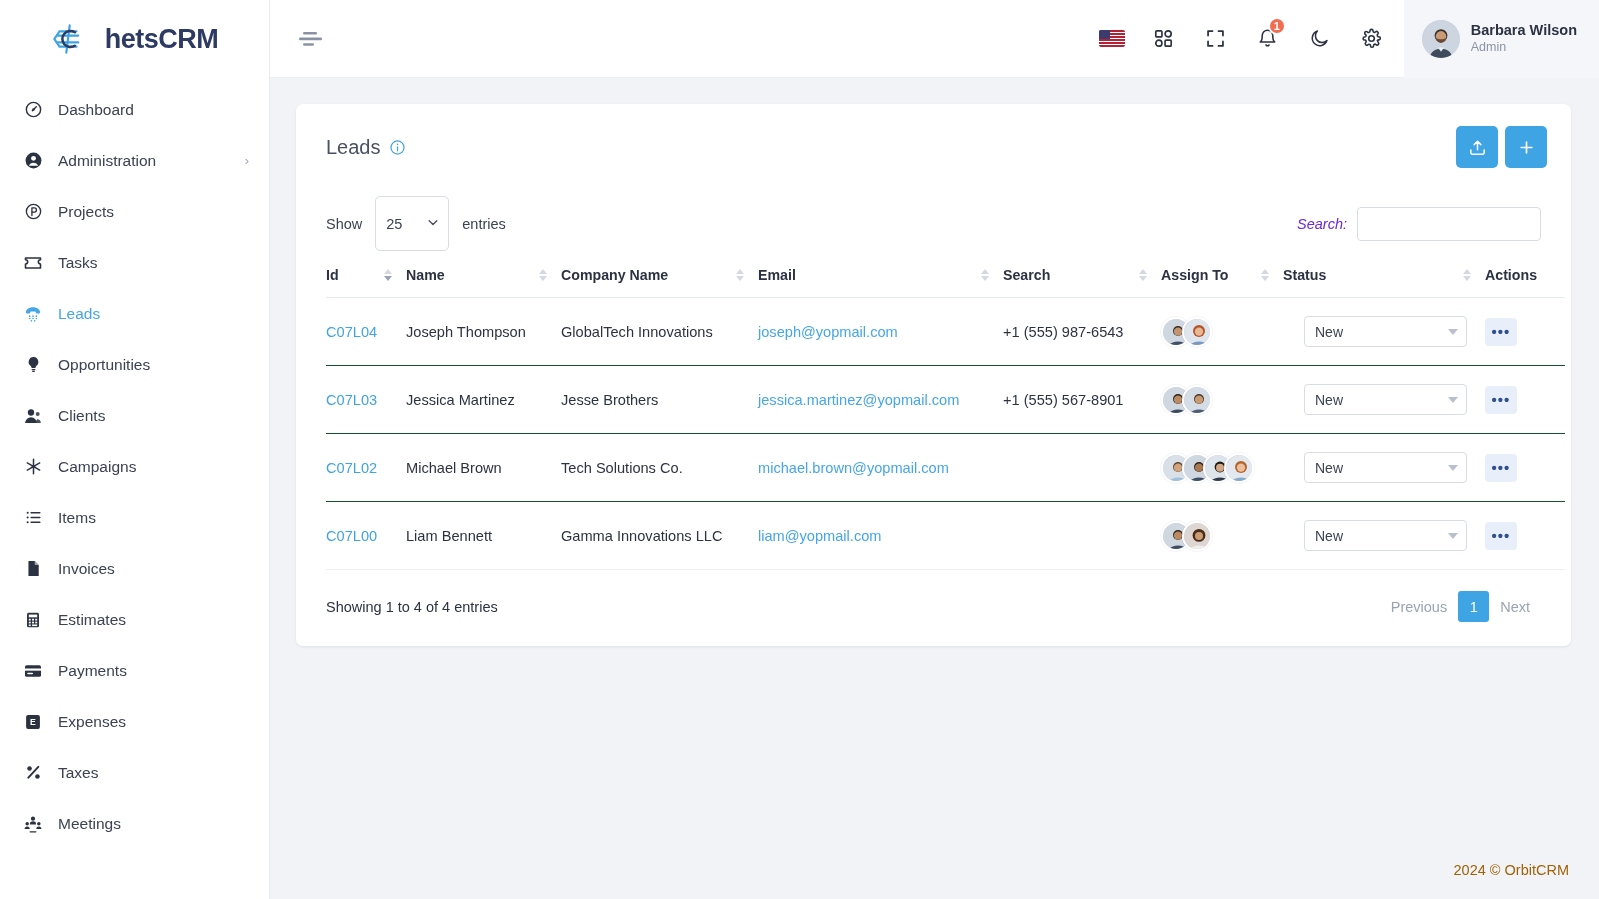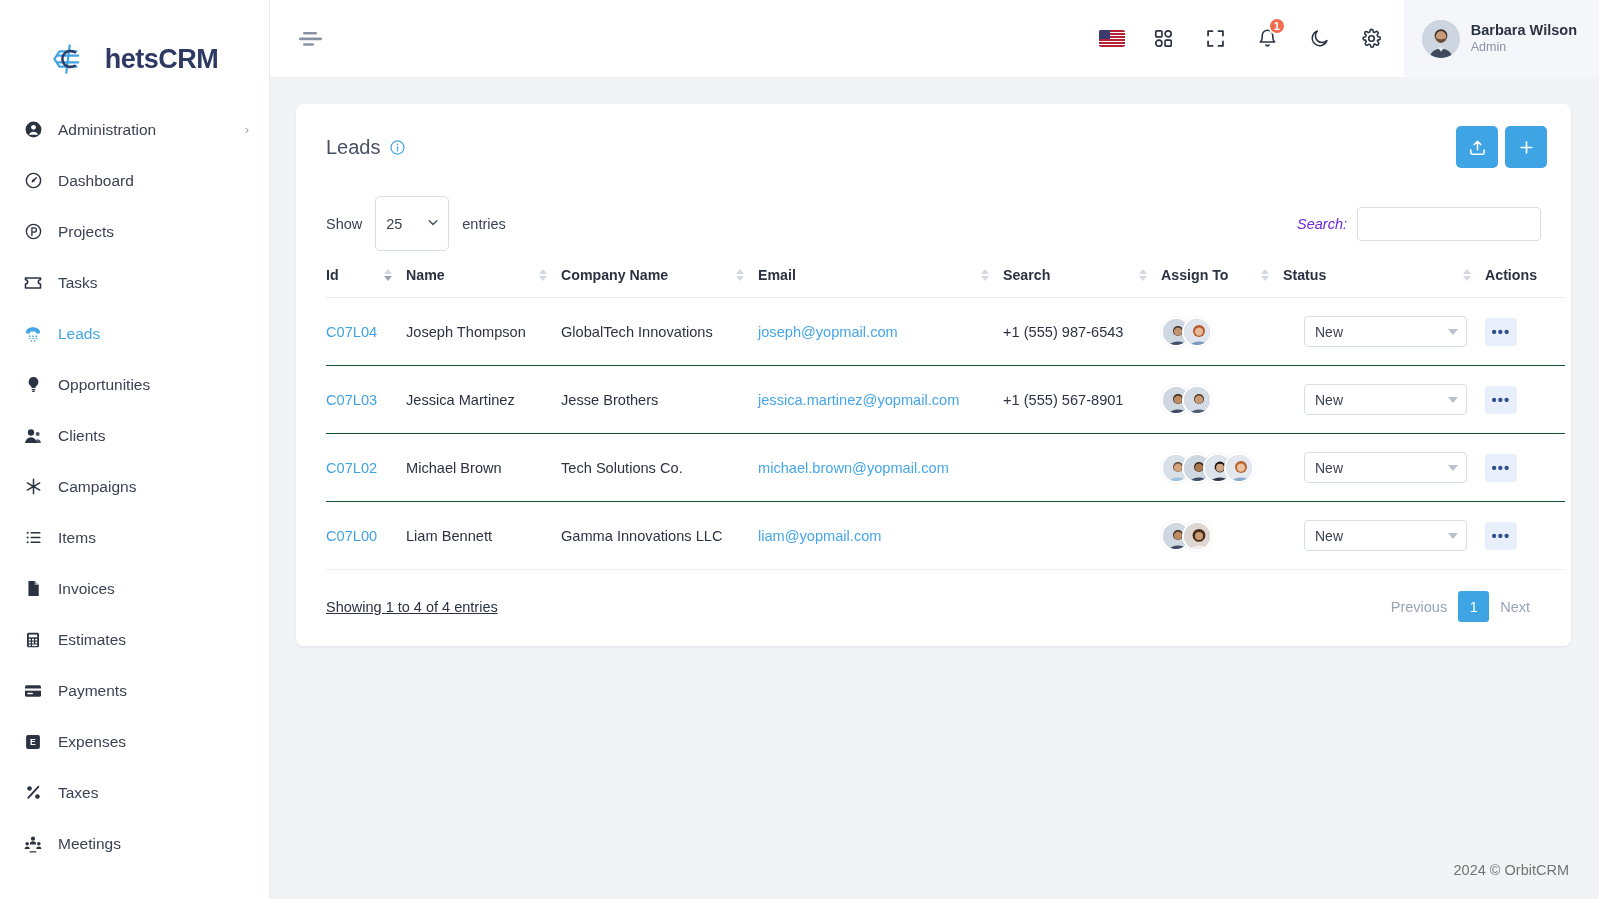--- a/index.html
+++ b/index.html
@@ -17,21 +17,20 @@
     background: #ffffff;
     border-right: 1px solid #e9ecef;
     flex: 0 0 270px;
     overflow: hidden;
     position: relative;
   }
   .brand {
     height: 78px;
     display: flex; align-items: center; justify-content: center;
     gap: 18px;
-    margin-top: 20px;
   }
   .brand-logo { width: 34px; height: 34px; margin-right: 2px; display:block; }
   .brand-text {
     font-size: 27px; font-weight: 700; letter-spacing: -0.5px;
     color: #2d3a63;
   }
   .brand-text .accent { color: #2d3a63; }
   .nav { padding-top: 6px; }
   .nav-item {
     display: flex; align-items: center;
@@ -226,36 +225,36 @@
     background: #e8effb; color: #2f4f8f; cursor: pointer;
     font-size: 15px; line-height: 1; letter-spacing: 1px;
     display: inline-flex; align-items: center; justify-content: center;
     font-weight: 700;
   }
 
   .table-foot {
     display: flex; align-items: center;
     padding: 21px 30px 24px 30px;
   }
-  .foot-info { font-size: 14.5px; color: #2b3242; text-decoration: underline; }
+  .foot-info { font-size: 14.5px; color: #2b3242; }
   .pager { margin-left: auto; display: flex; align-items: center; }
   .pg {
     min-width: 31px; height: 31px; padding: 0 11px;
     display: inline-flex; align-items: center; justify-content: center;
     font-size: 14.5px; color: #9aa3b5; cursor: pointer;
     border-radius: 3px; background: transparent;
   }
   .pg.num { min-width: 31px; padding: 0; }
   .pg.active { background: #3fa4e4; color: #fff; }
 
   .page-footer {
     height: 58px; flex: 0 0 58px;
     display: flex; align-items: center; justify-content: flex-end;
     padding-right: 30px;
-    font-size: 14.5px; color: #737373;
+    font-size: 14.5px; color: #a16207;
     background: #f1f3f7;
   }
   .tbl-wrap { padding: 0 30px; }
 </style>
 </head>
 <body>
 
 <div class="app">
 
   <aside class="sidebar">
@@ -269,39 +268,39 @@
         </g>
         <path d="M28 12 A9.5 9.5 0 1 0 28 28" fill="none" stroke="#2d3a63" stroke-width="3" stroke-linecap="round"></path>
       </svg>
       <span class="brand-text"><span class="accent">hetsCRM</span></span>
     </div>
 
     <nav class="nav">
 
       <div class="nav-item">
         <span class="nav-ico">
+          <svg width="19" height="19" viewBox="0 0 24 24" fill="none" stroke="currentColor" stroke-width="1.8">
+              <circle cx="12" cy="12" r="9"></circle>
+              <path d="M15.5 8.5 L10.5 13.5" stroke-linecap="round"></path>
+              <circle cx="12" cy="12" r="1.6" fill="currentColor" stroke="none"></circle>
+            </svg>
+        </span>
+        <span>Dashboard</span>
+      </div>
+
+      <div class="nav-item">
+        <span class="nav-ico">
           <svg width="19" height="19" viewBox="0 0 24 24" fill="currentColor">
               <circle cx="12" cy="12" r="10"></circle>
               <circle cx="12" cy="9.3" r="3.1" fill="#fff"></circle>
               <path d="M6.2 18.6a6.3 6.3 0 0 1 11.6 0z" fill="#fff"></path>
             </svg>
         </span>
         <span>Administration</span>
         <span class="nav-caret">›</span>
-      </div>
-
-      <div class="nav-item">
-        <span class="nav-ico">
-          <svg width="19" height="19" viewBox="0 0 24 24" fill="none" stroke="currentColor" stroke-width="1.8">
-              <circle cx="12" cy="12" r="9"></circle>
-              <path d="M15.5 8.5 L10.5 13.5" stroke-linecap="round"></path>
-              <circle cx="12" cy="12" r="1.6" fill="currentColor" stroke="none"></circle>
-            </svg>
-        </span>
-        <span>Dashboard</span>
       </div>
 
       <div class="nav-item">
         <span class="nav-ico">
           <svg width="19" height="19" viewBox="0 0 24 24" fill="none" stroke="currentColor" stroke-width="1.7">
               <circle cx="12" cy="12" r="9"></circle>
               <path d="M10 17V7.5h3.1a2.6 2.6 0 0 1 0 5.2H10" stroke-linecap="round" stroke-linejoin="round"></path>
             </svg>
         </span>
         <span>Projects</span>

